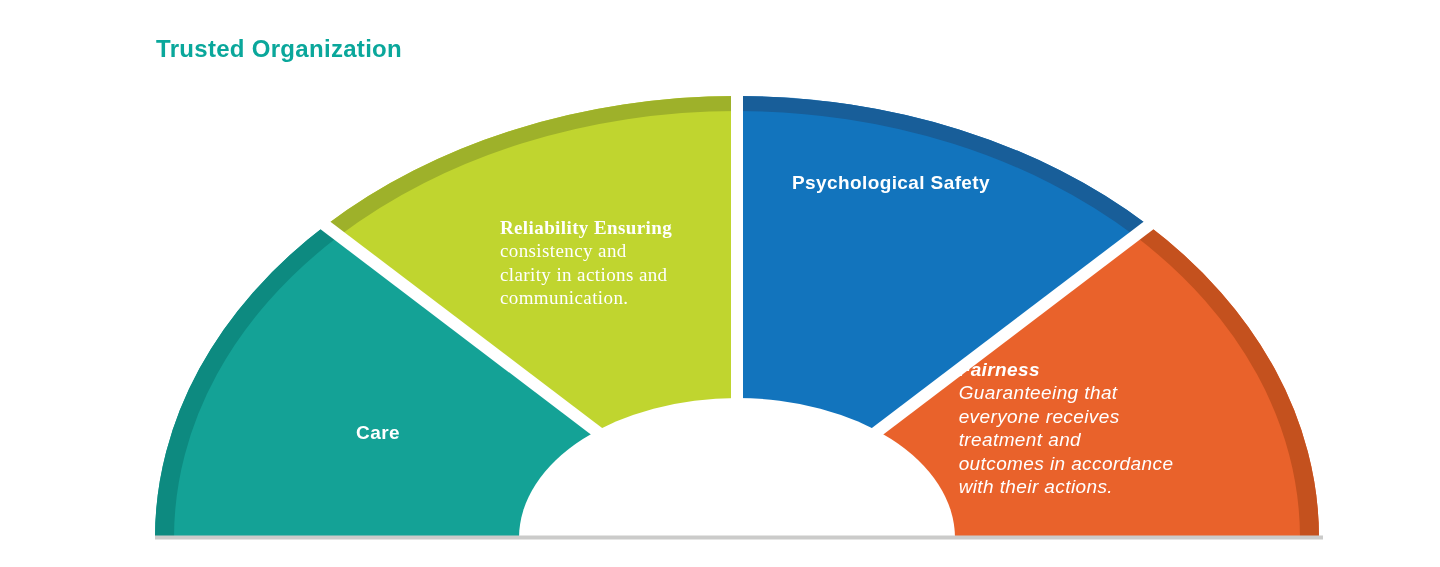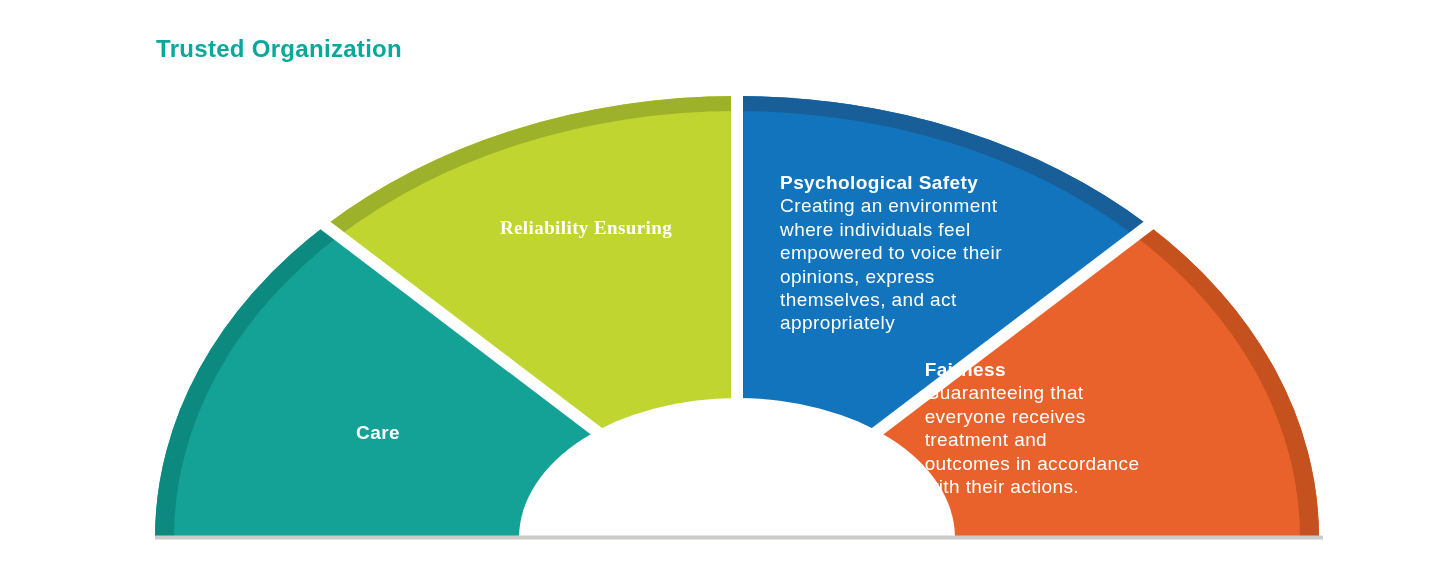--- a/index.html
+++ b/index.html
@@ -43,21 +43,21 @@
     font-weight: 700;
     white-space: nowrap;
   }
   .seg-desc {
     white-space: pre-line;
     font-weight: 400;
   }
   .text-care        { left: 359px;  top: 421px; }
   .text-reliability { left: 567px;  top: 216px; font-family: Liberation Serif, serif; }
   .text-psych       { left: 872px;  top: 171px; }
-  .text-fairness    { left: 1013px; top: 358px; }
+  .text-fairness    { left: 1047px; top: 358px; font-style: italic; }
 </style>
 </head>
 <body>
 
 <div class="page">
 
   <div class="page-title" style="color: rgb(10, 167, 155);">Trusted Organization</div>
 
   <svg class="arch-svg" viewBox="0 0 1440 567">
 
@@ -79,30 +79,27 @@
 
     <rect x="136" y="535.5" width="1168" height="4" fill="#cbcbca"></rect>
   </svg>
 
   <div class="seg-text text-care">
     <span class="seg-label">Care</span>
   </div>
 
   <div class="seg-text text-reliability">
     <span class="seg-label">Reliability Ensuring</span>
+    <div class="seg-desc">consistency and
+clarity in actions and
+communication.</div>
   </div>
 
   <div class="seg-text text-psych">
     <span class="seg-label">Psychological Safety</span>
-    <div class="seg-desc">Creating an environment
-where individuals feel
-empowered to voice their
-opinions, express
-themselves, and act
-appropriately</div>
   </div>
 
   <div class="seg-text text-fairness">
     <span class="seg-label">Fairness</span>
     <div class="seg-desc">Guaranteeing that
 everyone receives
 treatment and
 outcomes in accordance
 with their actions.</div>
   </div>

